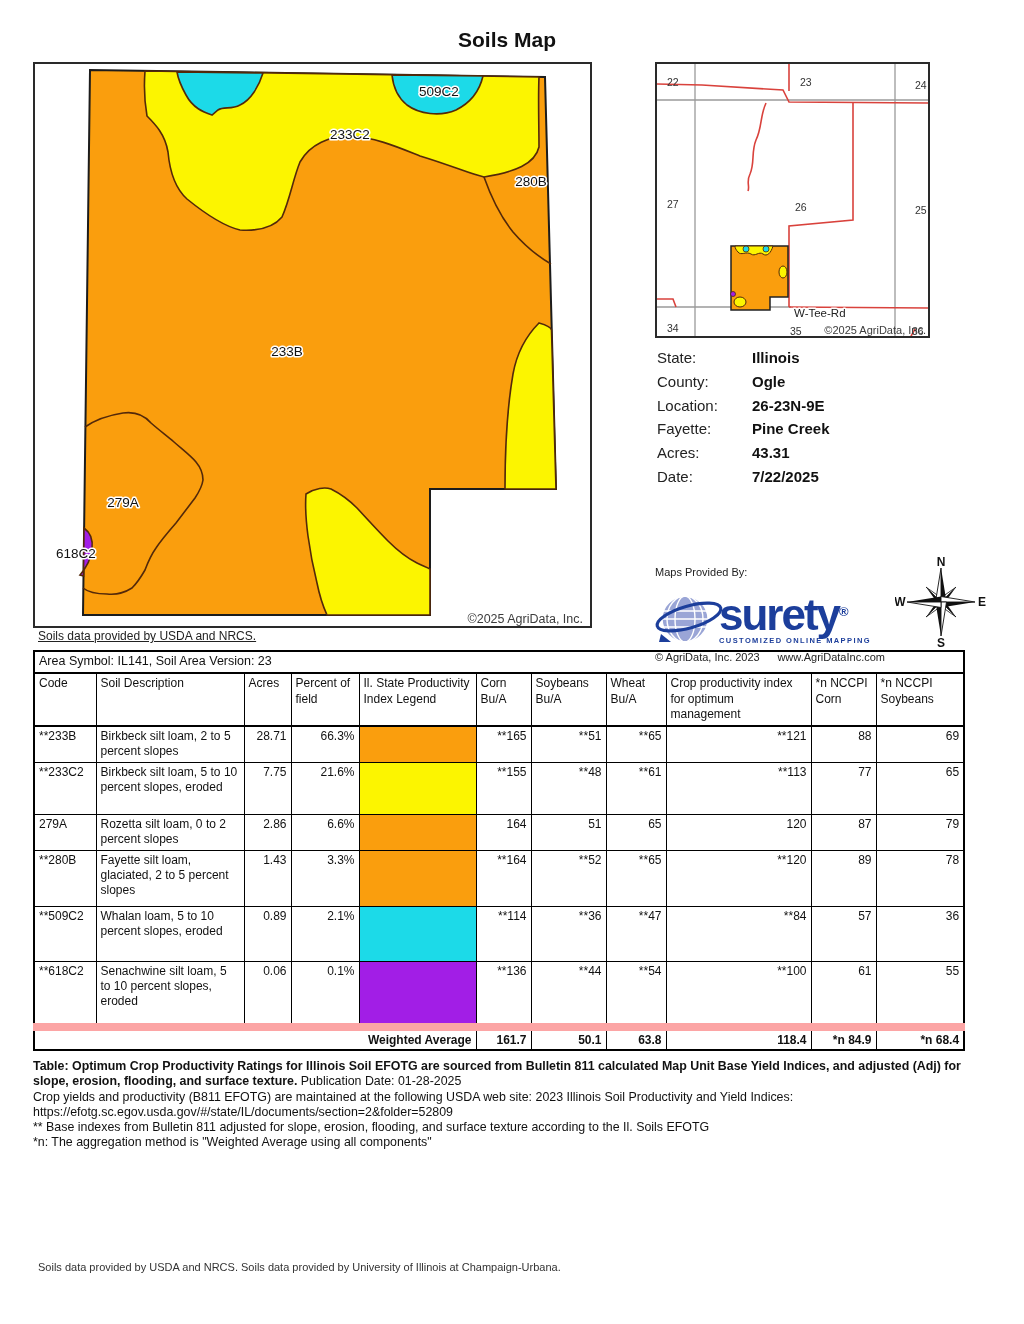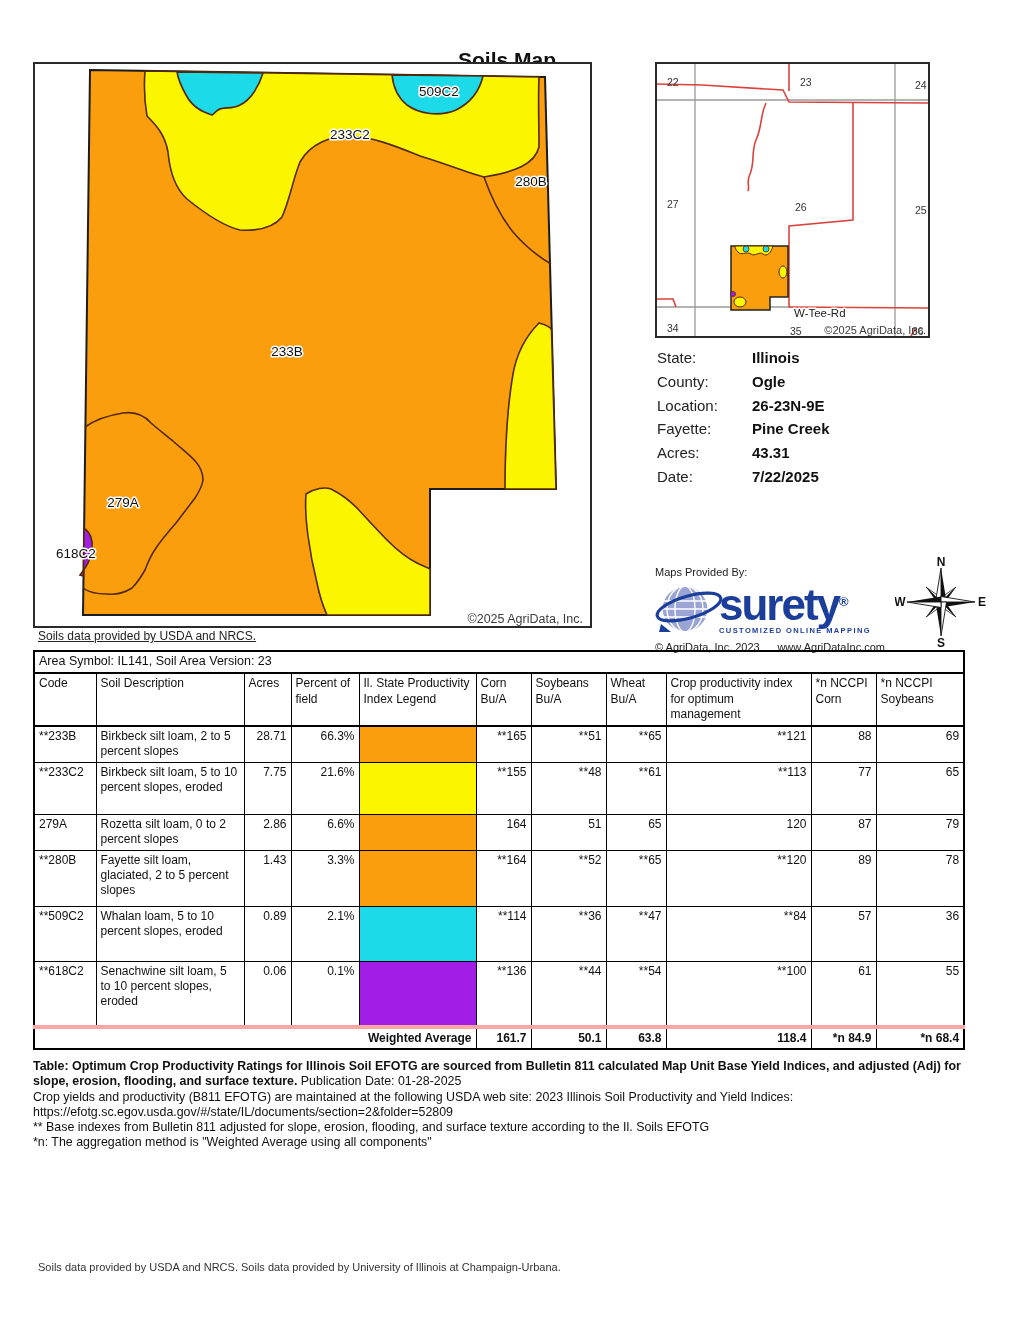--- a/index.html
+++ b/index.html
@@ -1,53 +1,53 @@
 <!DOCTYPE html>
 <html><head>
 <meta charset="utf-8">
 <style>
   * { margin:0; padding:0; box-sizing:border-box; }
   body { background:#fff; font-family:"Liberation Sans", sans-serif; }
   .page { position:relative; width:1024px; height:1324px; background:#fff; overflow:hidden; }
 
   .title { position:absolute; left:0; top:28px; width:1014px; text-align:center;
-           font-size:21px; font-weight:bold; color:#111;margin-top:20px; }
+           font-size:21px; font-weight:bold; color:#111; }
 
   .map-box { position:absolute; left:33px; top:62px; width:559px; height:566px;
              border:2px solid #2a2a2a; background:#fff; }
   .inset-box { position:absolute; left:655px; top:62px; width:275px; height:276px;
                border:2px solid #2a2a2a; background:#fff; }
 
   .map-attrib { position:absolute; left:38px; top:629px; font-size:12px; color:#222;text-decoration:underline; }
 
   .info-panel { position:absolute; left:657px; top:346px; width:280px; font-size:15px; }
   .info-row { display:flex; height:23.7px; align-items:center; }
   .info-label { width:95px; color:#222; }
   .info-value { font-weight:bold; color:#111; }
 
   .logo-block { position:absolute; left:655px; top:566px; width:232px; }
-  .logo-provided { font-size:11px; color:#222; margin-bottom:2px; }
+  .logo-provided { font-size:11px; color:#222; margin-bottom:12px; }
   .logo-main { display:flex; align-items:flex-start; }
   .logo-text-wrap { margin-left:-14px; margin-top:2px; }
   .logo-name { font-size:44px; font-weight:bold; color:#1C3E9B; letter-spacing:-2px; line-height:40px; }
   .logo-reg { font-size:13px; font-weight:bold; color:#1C3E9B; vertical-align:14px; letter-spacing:0; }
   .logo-tagline { font-size:7.5px; font-weight:bold; color:#1C3E9B; letter-spacing:1.4px; margin-top:1px; }
   .logo-bottom { display:flex; justify-content:space-between; font-size:11px; color:#222; margin-top:3px; width:230px; }
 
   .compass { position:absolute; left:895px; top:556px; }
 
   .soil-table { position:absolute; left:33px; top:650px; width:930px; border-collapse:collapse;
                 table-layout:fixed; font-size:12px; color:#111; }
   .soil-table td, .soil-table th { border:1px solid #000; vertical-align:top; padding:2px 4px;
                                    font-weight:normal; text-align:left; overflow:hidden; }
   .soil-table .area-sym td { border:2px solid #000; font-size:12.5px; height:22px; }
   .soil-table thead .cols th { border-bottom:2px solid #000; height:51px; line-height:1.3; }
   .soil-table .num { text-align:right; }
   .soil-table .desc { line-height:1.28; }
-  .wa-row td { border-top:4px solid #fca5a5; font-weight:bold; height:22px; }
+  .wa-row td { border-top:8px solid #fca5a5; font-weight:bold; height:22px; }
   .wa-label { text-align:right !important; }
   .soil-table { border:2px solid #000;padding-left:34px; }
 
   .footnotes { position:absolute; left:33px; top:1059px; width:940px; font-size:12.4px;
                line-height:15.3px; color:#111; }
   .footer-line { position:absolute; left:38px; top:1261px; font-size:11px; color:#333; }
 
   svg text { font-family:"Liberation Sans", sans-serif; }
   .halo { paint-order:stroke; stroke:#ffffff; stroke-width:3px; stroke-linejoin:round; }
 </style>

